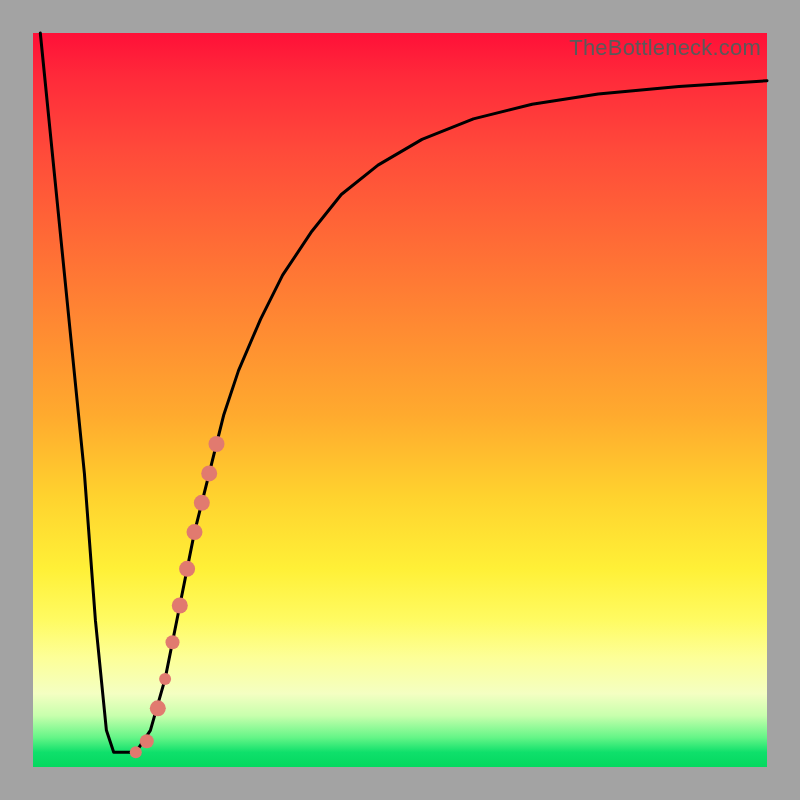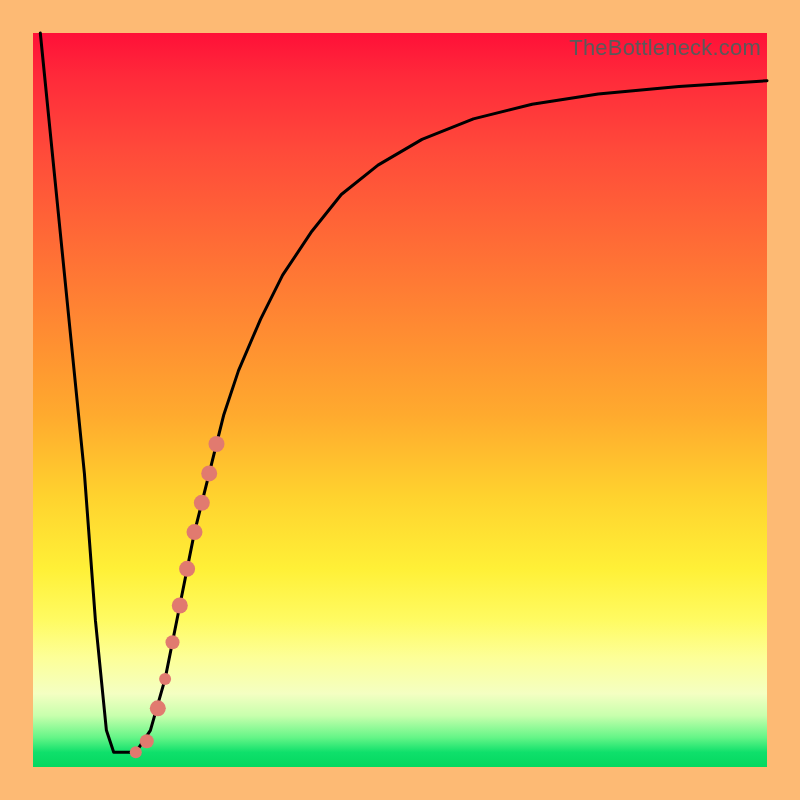--- a/index.html
+++ b/index.html
@@ -8,21 +8,21 @@
     width: 800px;
     height: 800px;
     overflow: hidden;
     background: #000;
     font-family: Arial, Helvetica, sans-serif;
   }
   .frame {
     position: relative;
     width: 800px;
     height: 800px;
-    background: #fdba74;
+    background: #a3a3a3;
   }
   .plot-area {
     position: absolute;
     left: 33px;
     top: 33px;
     width: 734px;
     height: 734px;
     
     background: linear-gradient(
       to bottom,

